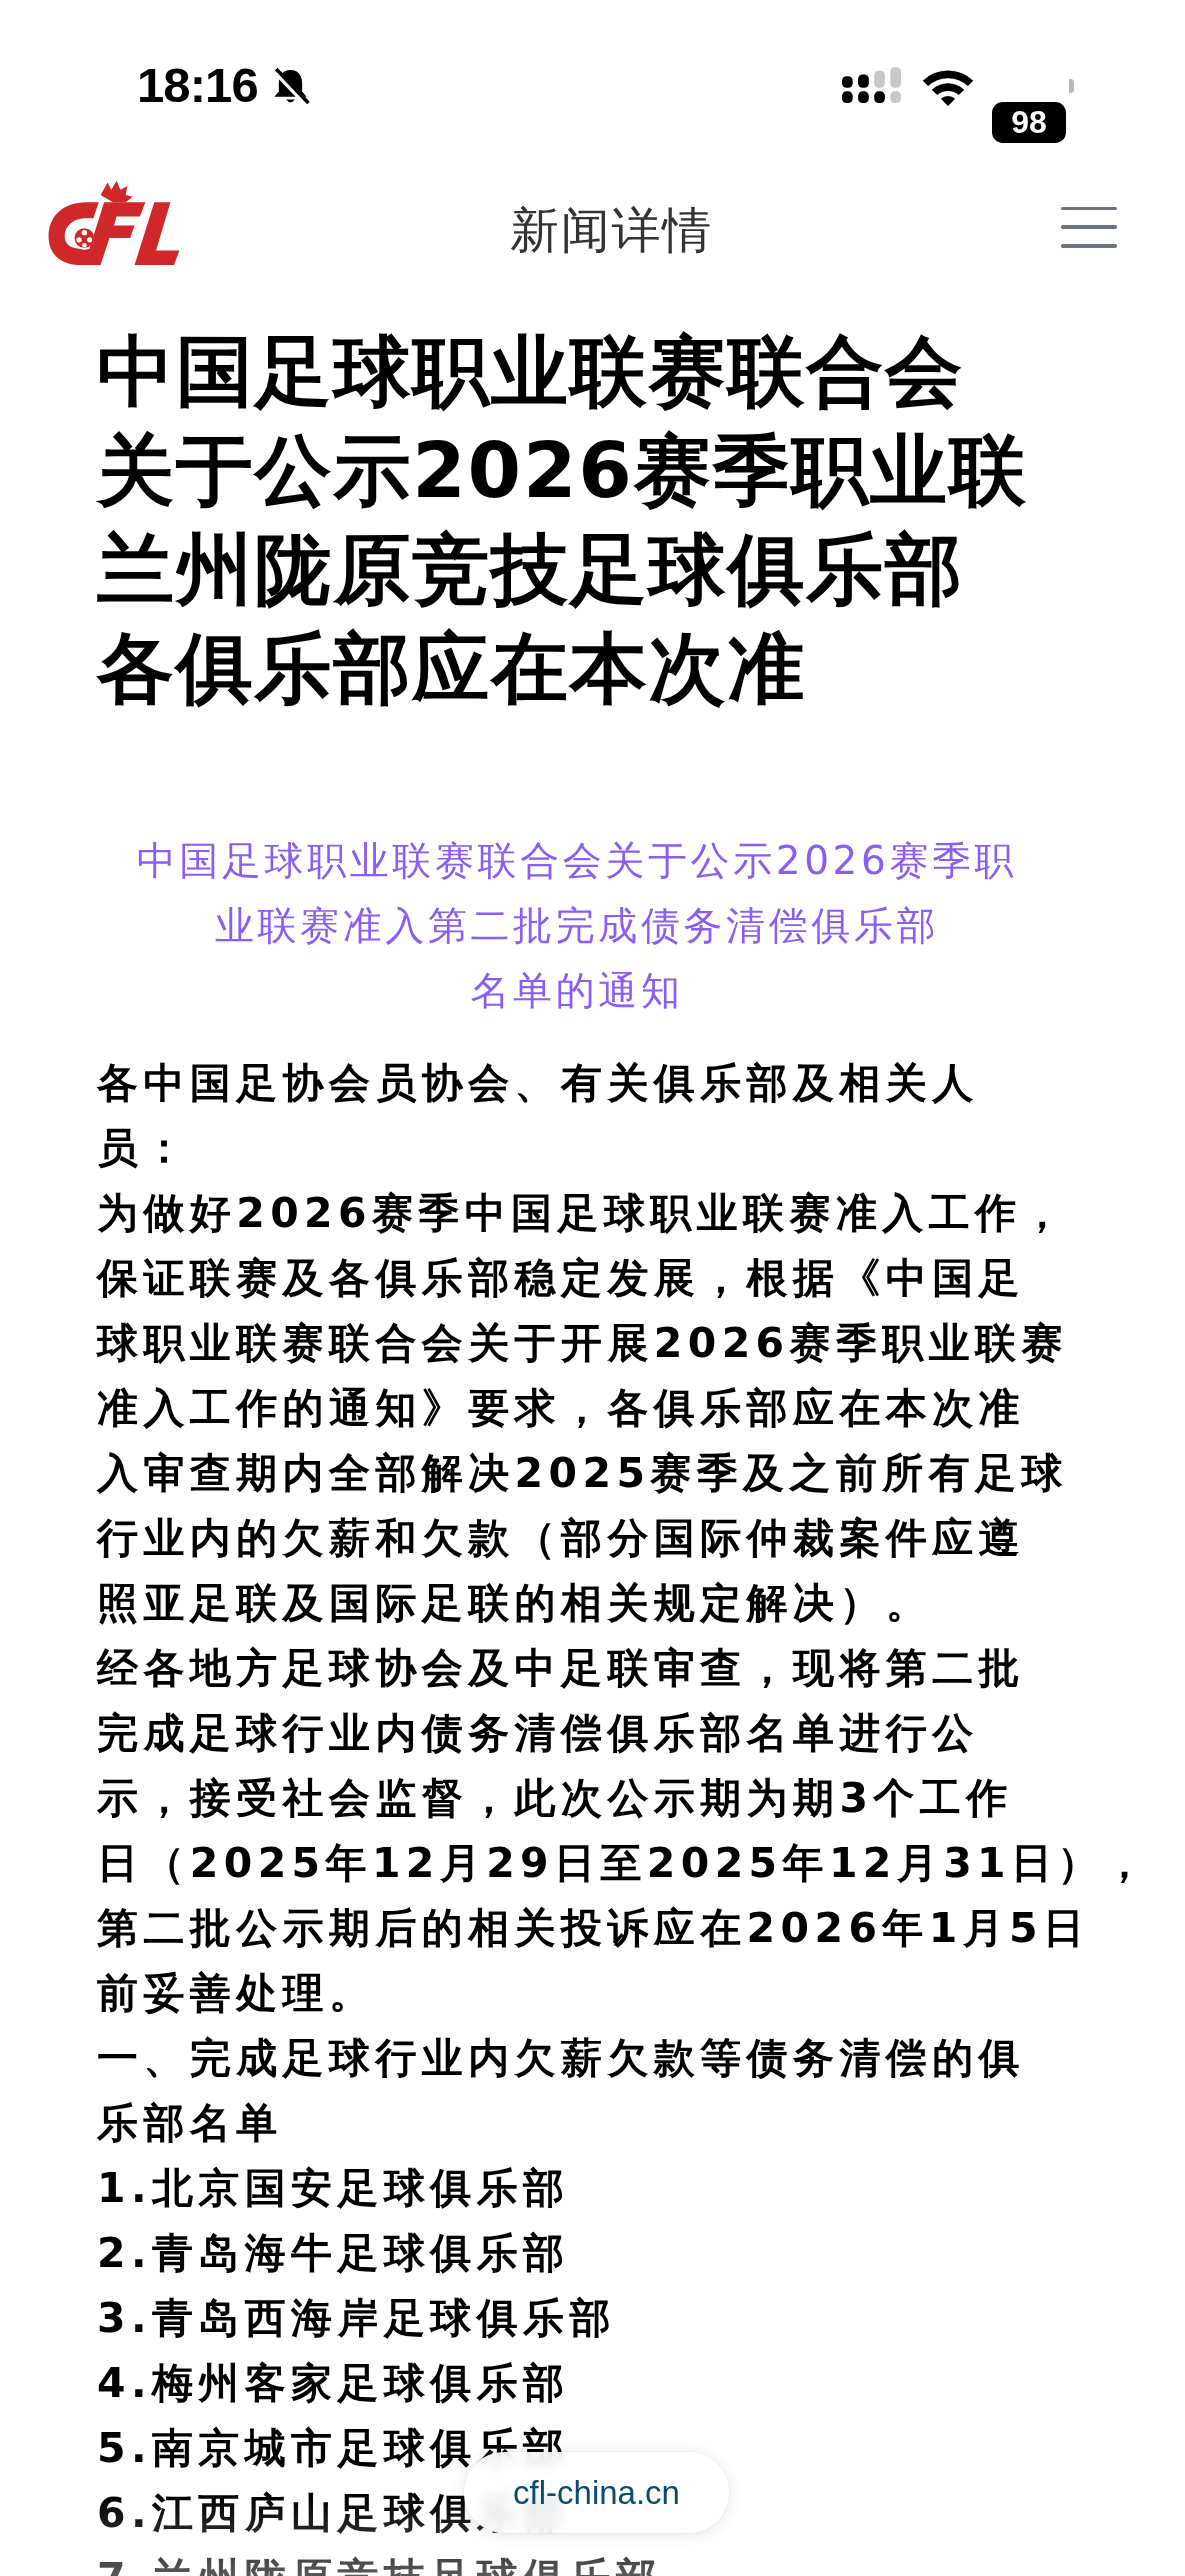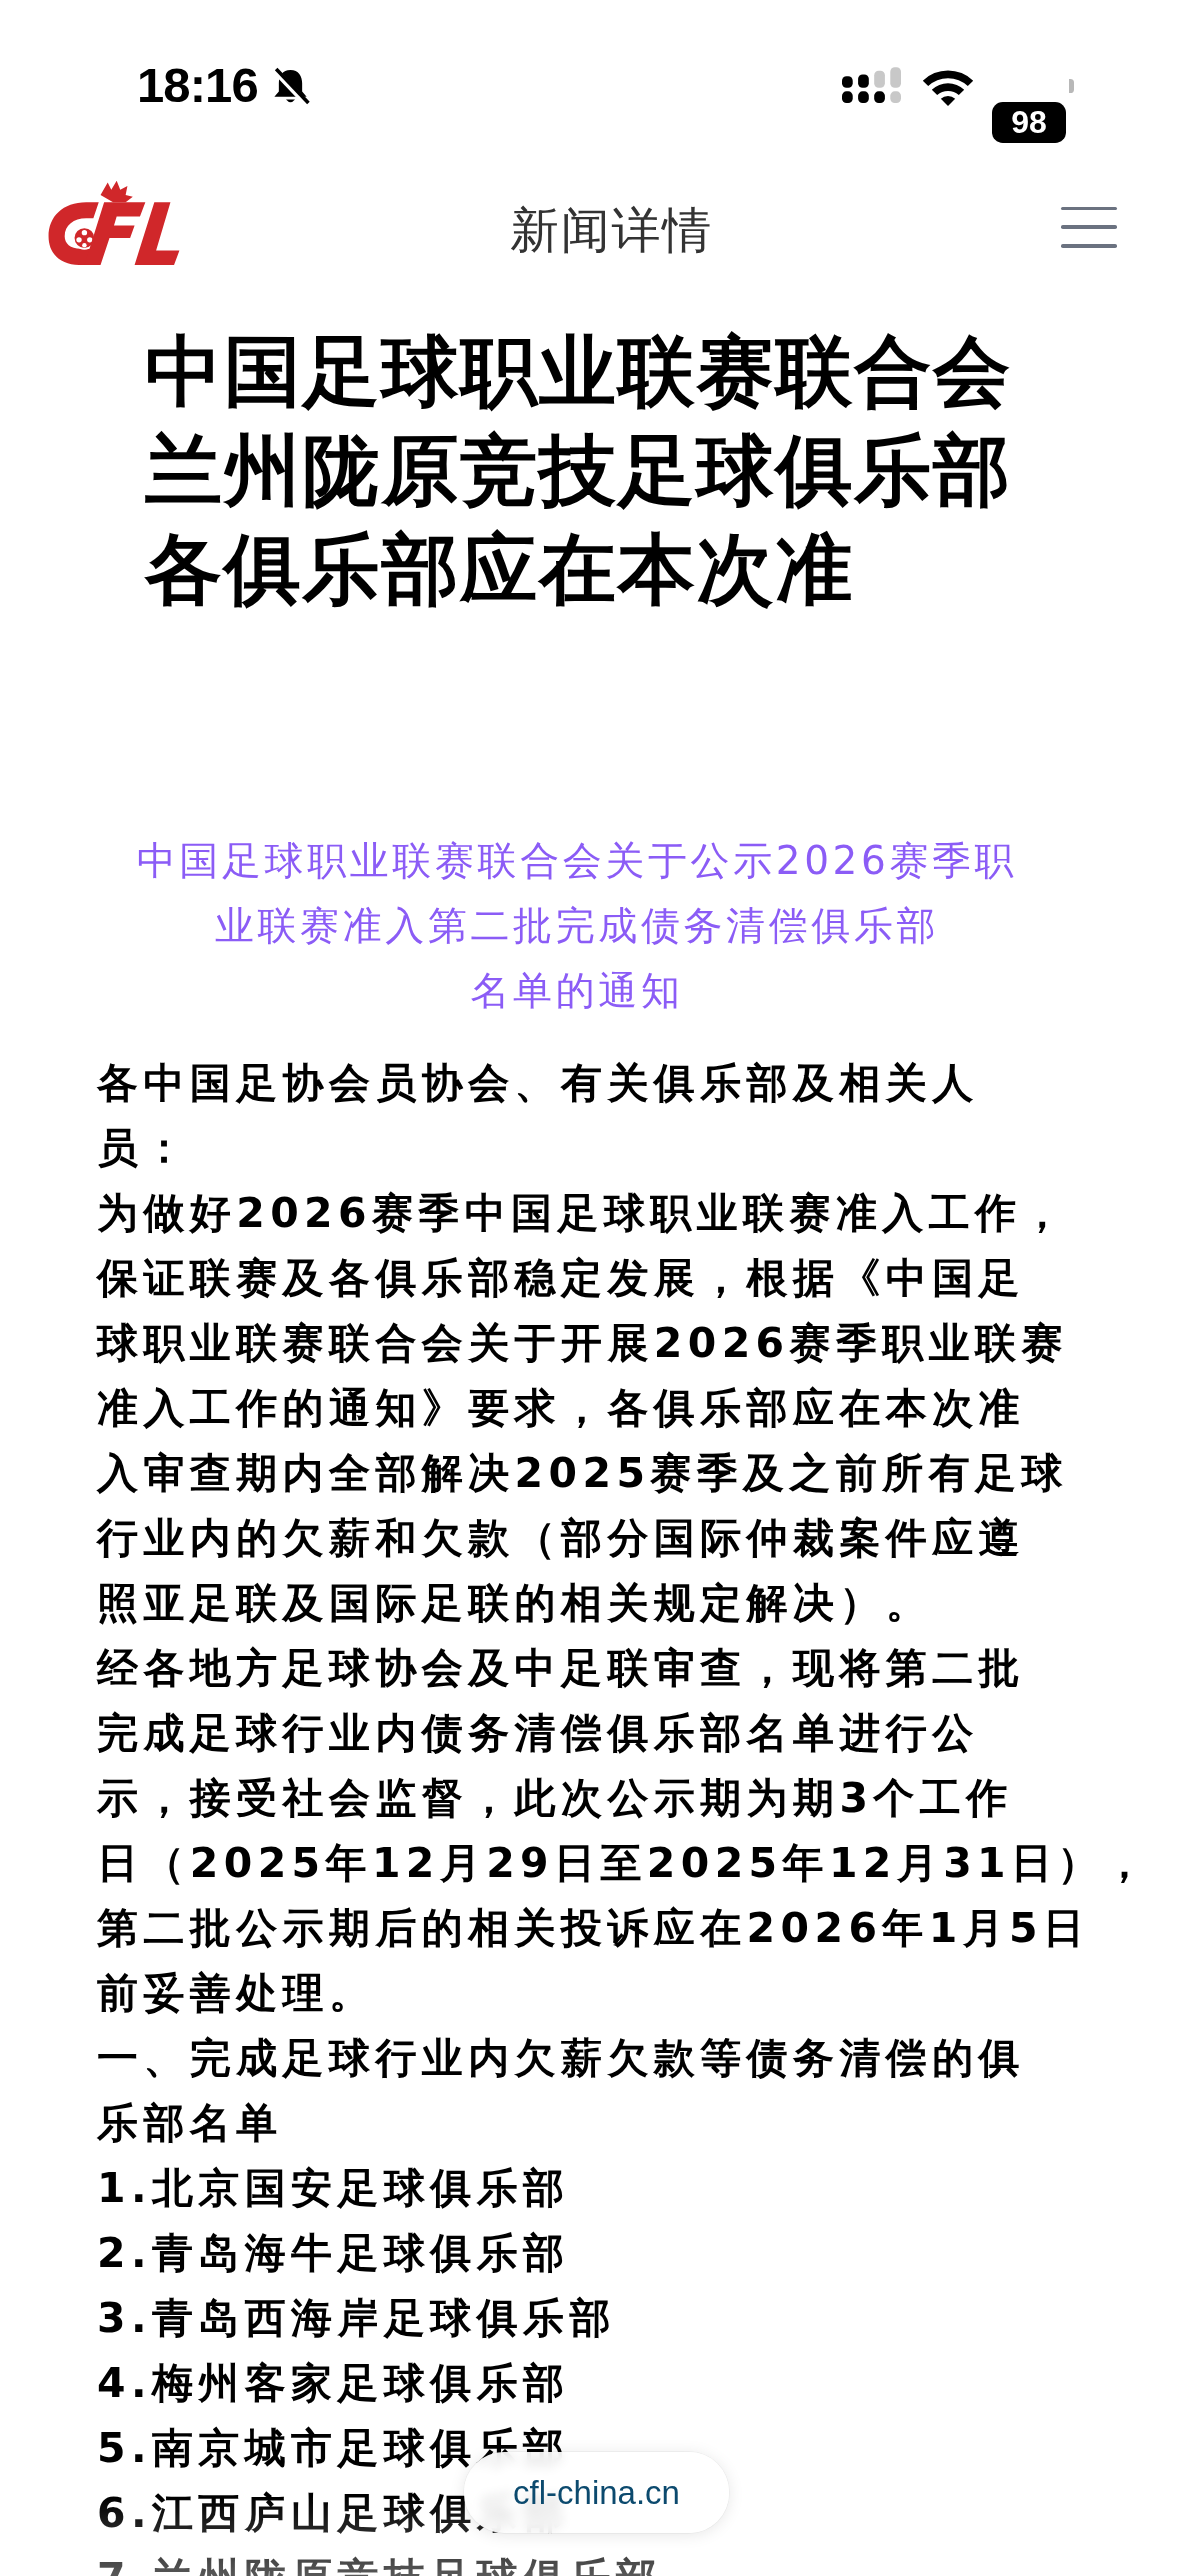--- a/index.html
+++ b/index.html
@@ -108,21 +108,21 @@
     left: 97px; top: 322px;
     width: 1015px;
     margin: 0;
     font-family: "DejaVu Sans", sans-serif;
     font-weight: 700;
     font-size: 77px;
     line-height: 99px;
     letter-spacing: 1.8px;
     color: #000;
   }
-  .article-title .tline { display: block; white-space: nowrap; margin-left: 48px; }
+  .article-title .tline { display: block; white-space: nowrap; }
 
   .article-subtitle {
     position: absolute;
     left: 0; top: 828px;
     width: 1154px;
     text-align: center;
     font-size: 39px;
     line-height: 65px;
     letter-spacing: 3.6px;
     color: #8b5cf6;
@@ -218,20 +218,21 @@
     <span>
       <span class="menu-line" style="top:12.6px;"></span>
       <span class="menu-line" style="top:31px;"></span>
       <span class="menu-line" style="top:50px;"></span>
     </span>
   </div>
 </header>
 
 <h1 class="article-title">
   <span class="tline">中国足球职业联赛联合会</span>
+  <span class="tline">关于公示2026赛季职业联</span>
   <span class="tline">兰州陇原竞技足球俱乐部</span>
   <span class="tline">各俱乐部应在本次准</span>
 </h1>
 
 <div class="article-subtitle">
   <span class="sline">中国足球职业联赛联合会关于公示2026赛季职</span>
   <span class="sline">业联赛准入第二批完成债务清偿俱乐部</span>
   <span class="sline">名单的通知</span>
 </div>
 

